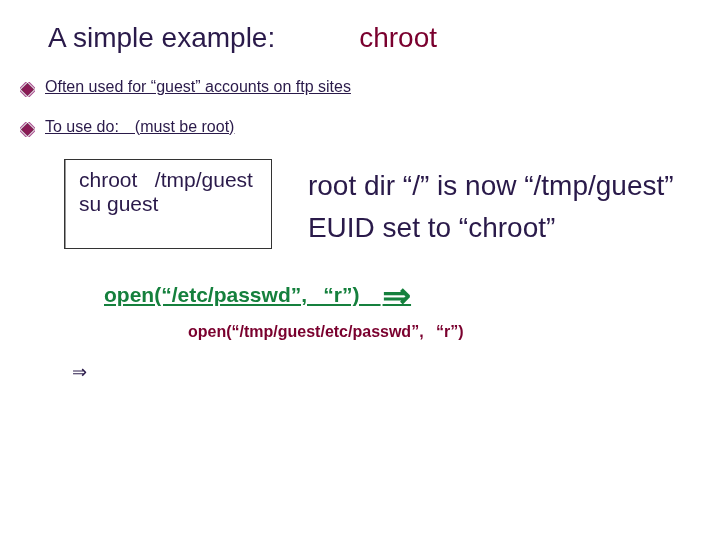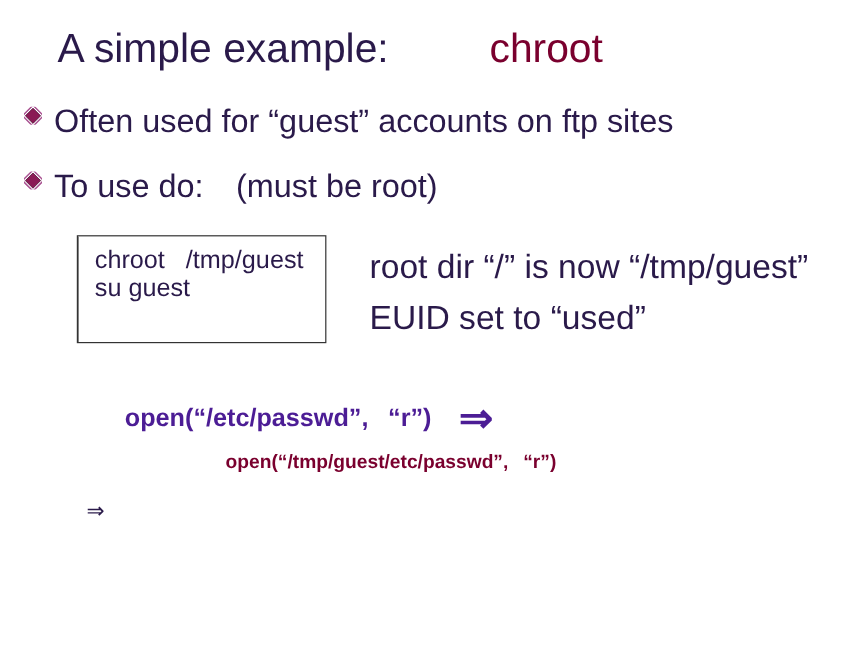--- a/index.html
+++ b/index.html
@@ -10,51 +10,52 @@
     font-family: Verdana, Geneva, sans-serif;
     color: #2a1a4a;
     background: #fff;
     box-sizing: border-box;
     overflow: hidden;
   }
   .slide {
     padding: 20px 26px 20px 26px;
   }
   .title {
-    font-size: 34px;
+    font-size: 28px;
     font-weight: 400;
     margin: 2px 0 22px 22px;
     display: flex;
   }
   .title .t1 { flex: 0 0 auto; }
   .title .t2 {
     color: #7a002e;
     font-family: Verdana, sans-serif;
     margin-left: 84px;
   }
   .b1 {
     display: flex;
     align-items: flex-start;
-    font-size: 27px;
+    font-size: 16px;
     margin-left: -6px;
     line-height: 1.35;
+    text-decoration: underline;
   }
   .b1 + .b1 { margin-top: 18px; }
   .bullet {
     width: 15px;
     flex: 0 0 15px;
     height: 15px;
     margin-top: 6px;
     margin-right: 10px;
     display: inline-block;
   }
   .bullet svg { display:block; }
   .row2 {
     display: flex;
-    margin: 22px 0 42px 38px;
+    margin: 22px 0 26px 38px;
     gap: 36px;
   }
   .codebox {
     border: 1px solid #333;
     background: #fff;
     padding: 8px 18px 10px 14px;
     font-size: 21px;
     color: #2a1a4a;
     white-space: pre;
     box-shadow: 0.5px 0 0 #333 inset;
@@ -62,21 +63,22 @@
   .desc {
     font-size: 28px;
     color: #2a1a4a;
     padding-top: 6px;
     line-height: 1.5;
   }
   .open1 {
     margin: 6px 0 0 78px;
     font-size: 21px;
     font-weight: 700;
-    color: #4c1d95;
+    color: #15803d;
+    text-decoration: underline;
   }
   .open2 {
     margin: 8px 0 0 162px;
     font-size: 16px;
     font-weight: 700;
     color: #7a002e;
   }
   .implies-row {
     display: flex;
     align-items: center;
@@ -122,21 +124,21 @@
         </svg>
     </span>
     <span>To use do: (must be root)</span>
   </div>
 
   <div class="row2">
     <div class="codebox"><span>chroot   /tmp/guest</span>
 <span>su guest</span></div>
     <div class="desc">
       <div>root dir “/” is now “/tmp/guest”</div>
-      <div>EUID set to “used”</div>
+      <div>EUID set to “chroot”</div>
     </div>
   </div>
 
 
   <div class="open1">
     <span>open(“/etc/passwd”,  “r”) </span><span class="big-imp">⇒</span>
   </div>
   <div class="open2">open(“/tmp/guest/etc/passwd”,  “r”)</div>
 
   <div class="implies-row">

